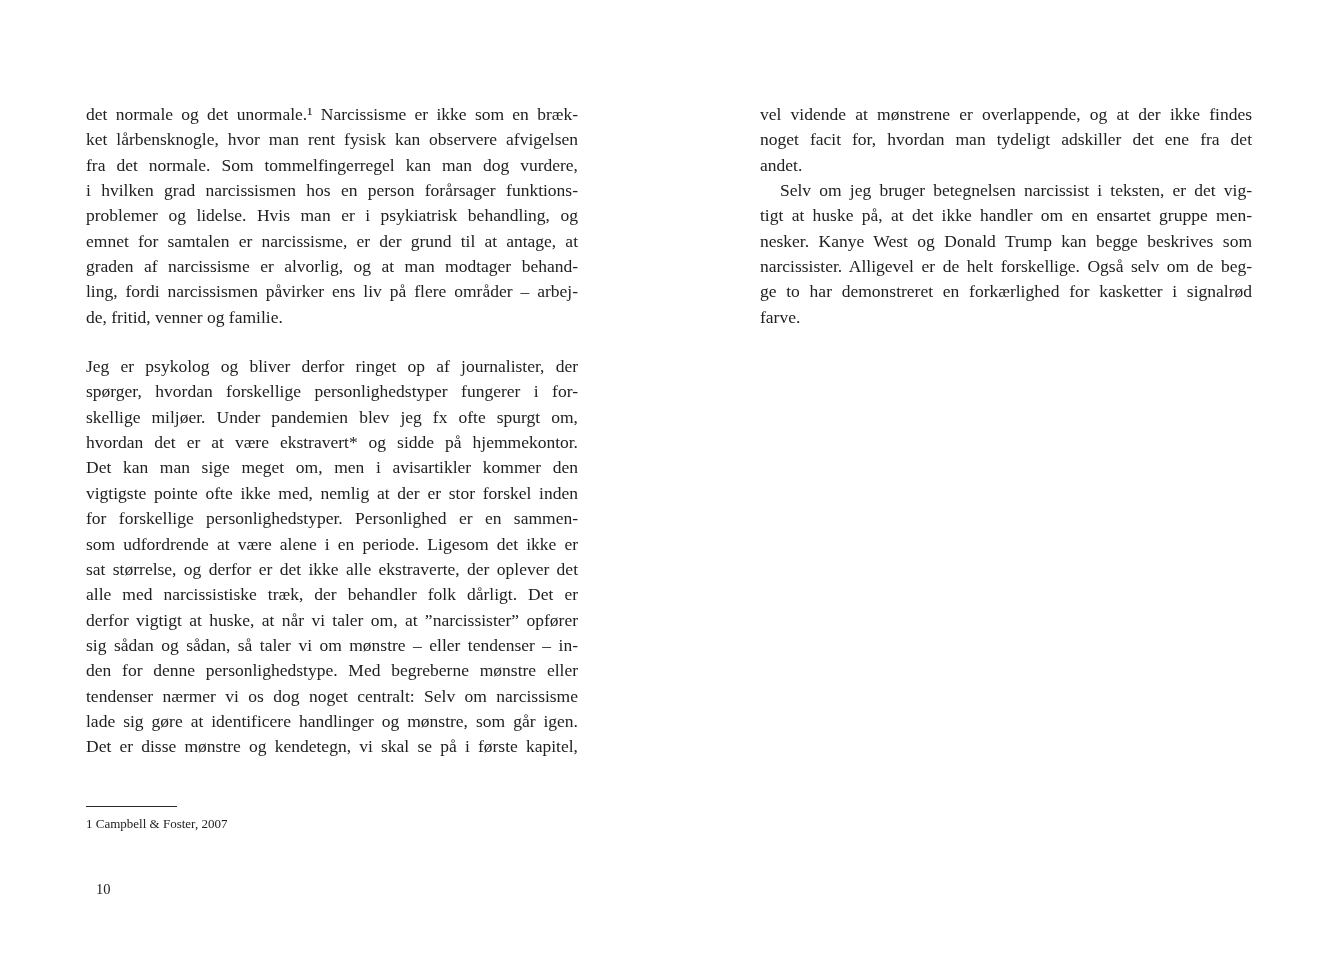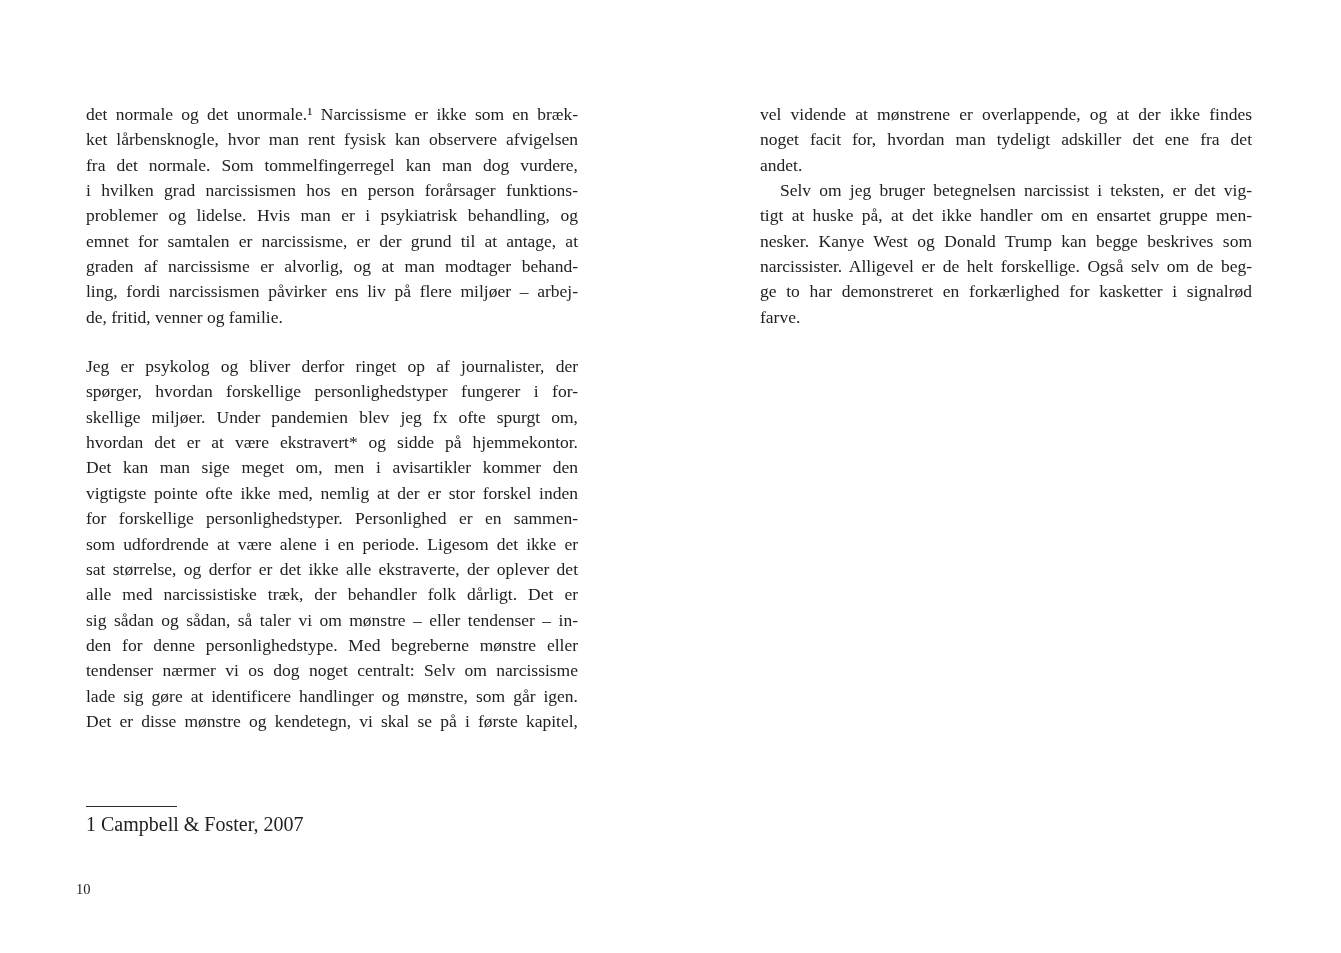--- a/index.html
+++ b/index.html
@@ -44,65 +44,66 @@
   }
 
   .footnote-block { margin-top: 21px; }
   .footnote-rule {
     width: 91px;
     height: 0;
     border-top: 1.5px solid #2b2b2b;
   }
   .footnote-text {
     margin-top: 8px;
-    font-size: 20px;
+    font-size: 13px;
     line-height: 18px;
   }
 
   .page-number {
     position: absolute;
     top: 880px;
     font-size: 14.5px;
     line-height: 18px;
   }
-  .pn-left { left: 76px; }
+  .pn-left { left: 96px; }
   .pn-right {
     left: 760px;
     width: 492px;
     text-align: right;
   }
 </style>
 </head>
 <body>
 
 <div class="spread">
 
   <div class="col col-left">
   <div class="paragraph">
         <div class="line j">det normale og det unormale.¹ Narcissisme er ikke som en bræk-</div>
         <div class="line j">ket lårbensknogle, hvor man rent fysisk kan observere afvigelsen</div>
         <div class="line j">fra det normale. Som tommelfingerregel kan man dog vurdere,</div>
         <div class="line j">i hvilken grad narcissismen hos en person forårsager funktions-</div>
         <div class="line j">problemer og lidelse. Hvis man er i psykiatrisk behandling, og</div>
         <div class="line j">emnet for samtalen er narcissisme, er der grund til at antage, at</div>
         <div class="line j">graden af narcissisme er alvorlig, og at man modtager behand-</div>
-        <div class="line j">ling, fordi narcissismen påvirker ens liv på flere miljøer – arbej-</div>
+        <div class="line j">ling, fordi narcissismen påvirker ens liv på flere områder – arbej-</div>
         <div class="line">de, fritid, venner og familie.</div>
       </div>
       <div class="paragraph spaced">
         <div class="line j">Jeg er psykolog og bliver derfor ringet op af journalister, der</div>
         <div class="line j">spørger, hvordan forskellige personlighedstyper fungerer i for-</div>
         <div class="line j">skellige miljøer. Under pandemien blev jeg fx ofte spurgt om,</div>
         <div class="line j">hvordan det er at være ekstravert* og sidde på hjemmekontor.</div>
         <div class="line j">Det kan man sige meget om, men i avisartikler kommer den</div>
         <div class="line j">vigtigste pointe ofte ikke med, nemlig at der er stor forskel inden</div>
         <div class="line j">for forskellige personlighedstyper. Personlighed er en sammen-</div>
         <div class="line j">som udfordrende at være alene i en periode. Ligesom det ikke er</div>
         <div class="line j">sat størrelse, og derfor er det ikke alle ekstraverte, der oplever det</div>
         <div class="line j">alle med narcissistiske træk, der behandler folk dårligt. Det er</div>
+        <div class="line j">derfor vigtigt at huske, at når vi taler om, at ”narcissister” opfører</div>
         <div class="line j">sig sådan og sådan, så taler vi om mønstre – eller tendenser – in-</div>
         <div class="line j">den for denne personlighedstype. Med begreberne mønstre eller</div>
         <div class="line j">tendenser nærmer vi os dog noget centralt: Selv om narcissisme</div>
         <div class="line j">lade sig gøre at identificere handlinger og mønstre, som går igen.</div>
         <div class="line j">Det er disse mønstre og kendetegn, vi skal se på i første kapitel,</div>
       </div>
     </div>
 
   <div class="col col-left footnote-anchor" style="top: 806px;">
     <div class="footnote-block" style="margin-top:0;">

